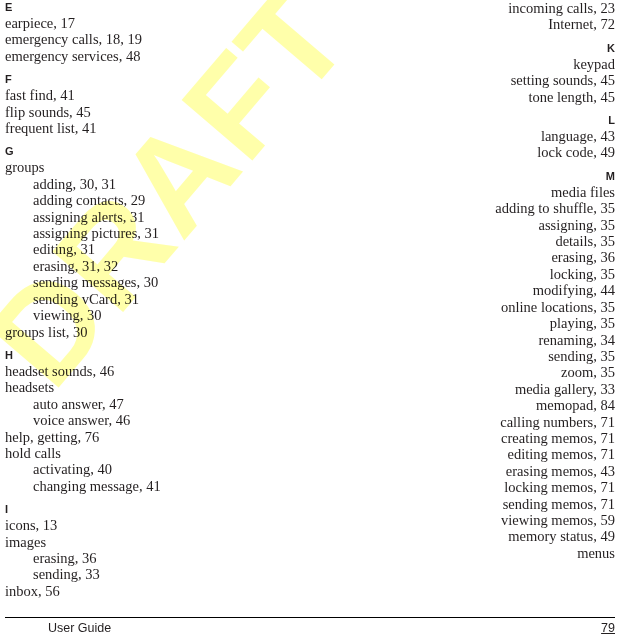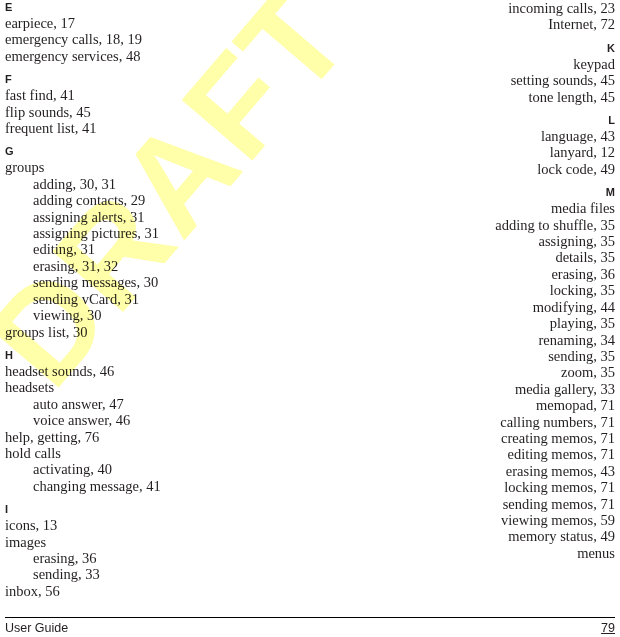--- a/index.html
+++ b/index.html
@@ -94,21 +94,21 @@
     z-index: 2;
     border-top: 1.6px solid #000000;
     font-family: "Liberation Sans", "DejaVu Sans", sans-serif;
     font-size: 12.5px;
     color: #231f20;
     display: flex;
     justify-content: space-between;
     align-items: flex-start;
     padding-top: 3px;
   }
-  #footer-title { text-align: right; }
+  #footer-title { text-align: right; margin-left: 43px; }
   #footer-page-number { text-align: left; text-decoration: underline; }
 </style>
 </head>
 <body>
 
 <div id="watermark-layer">
   <div id="watermark-text" style="color: rgb(255, 255, 170);">DRAFT</div>
 </div>
 
 <div id="page-columns">
@@ -166,38 +166,38 @@
       </div>
       <div class="index-block">
         <div class="letter-heading">K</div>
         <div class="entry level-1">keypad</div>
         <div class="entry level-2">setting sounds, 45</div>
         <div class="entry level-2">tone length, 45</div>
       </div>
       <div class="index-block">
         <div class="letter-heading">L</div>
         <div class="entry level-1">language, 43</div>
-        <div class="entry level-1">lanyard, 12</div>
         <div class="entry level-1">lock code, 49</div>
       </div>
       <div class="index-block">
         <div class="letter-heading">M</div>
         <div class="entry level-1">media files</div>
         <div class="entry level-2">adding to shuffle, 35</div>
         <div class="entry level-2">assigning, 35</div>
         <div class="entry level-2">details, 35</div>
         <div class="entry level-2">erasing, 36</div>
         <div class="entry level-2">locking, 35</div>
         <div class="entry level-2">modifying, 44</div>
+        <div class="entry level-2">online locations, 35</div>
         <div class="entry level-2">playing, 35</div>
         <div class="entry level-2">renaming, 34</div>
         <div class="entry level-2">sending, 35</div>
         <div class="entry level-2">zoom, 35</div>
         <div class="entry level-1">media gallery, 33</div>
-        <div class="entry level-1">memopad, 71</div>
+        <div class="entry level-1">memopad, 84</div>
         <div class="entry level-2">calling numbers, 71</div>
         <div class="entry level-2">creating memos, 71</div>
         <div class="entry level-2">editing memos, 71</div>
         <div class="entry level-2">erasing memos, 43</div>
         <div class="entry level-2">locking memos, 71</div>
         <div class="entry level-2">sending memos, 71</div>
         <div class="entry level-2">viewing memos, 59</div>
         <div class="entry level-1">memory status, 49</div>
         <div class="entry level-1">menus</div>
       </div>

